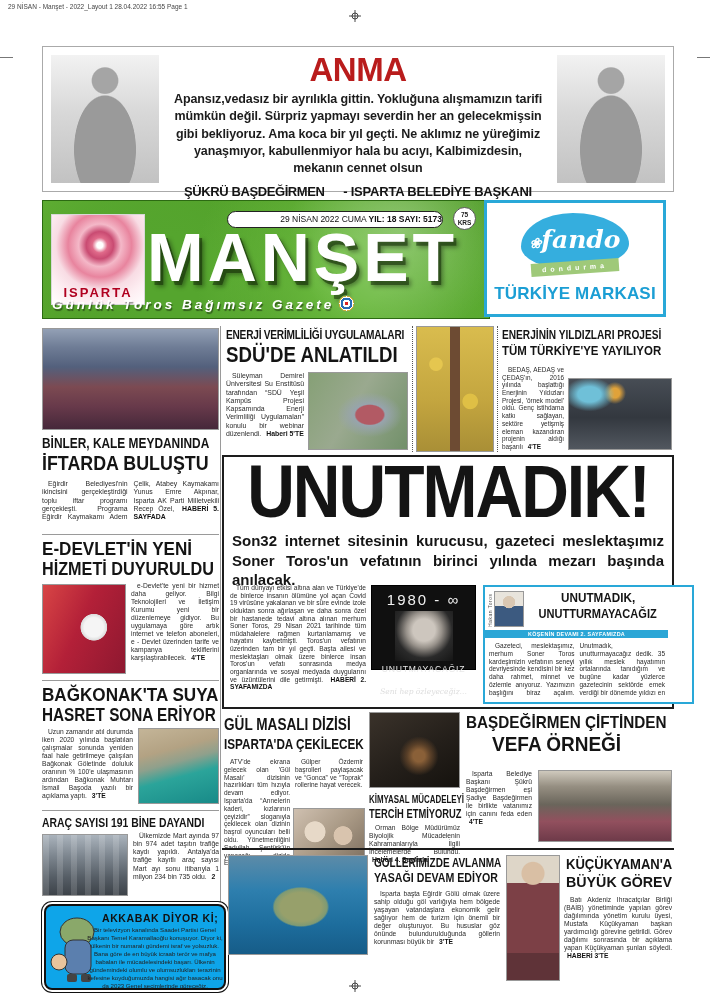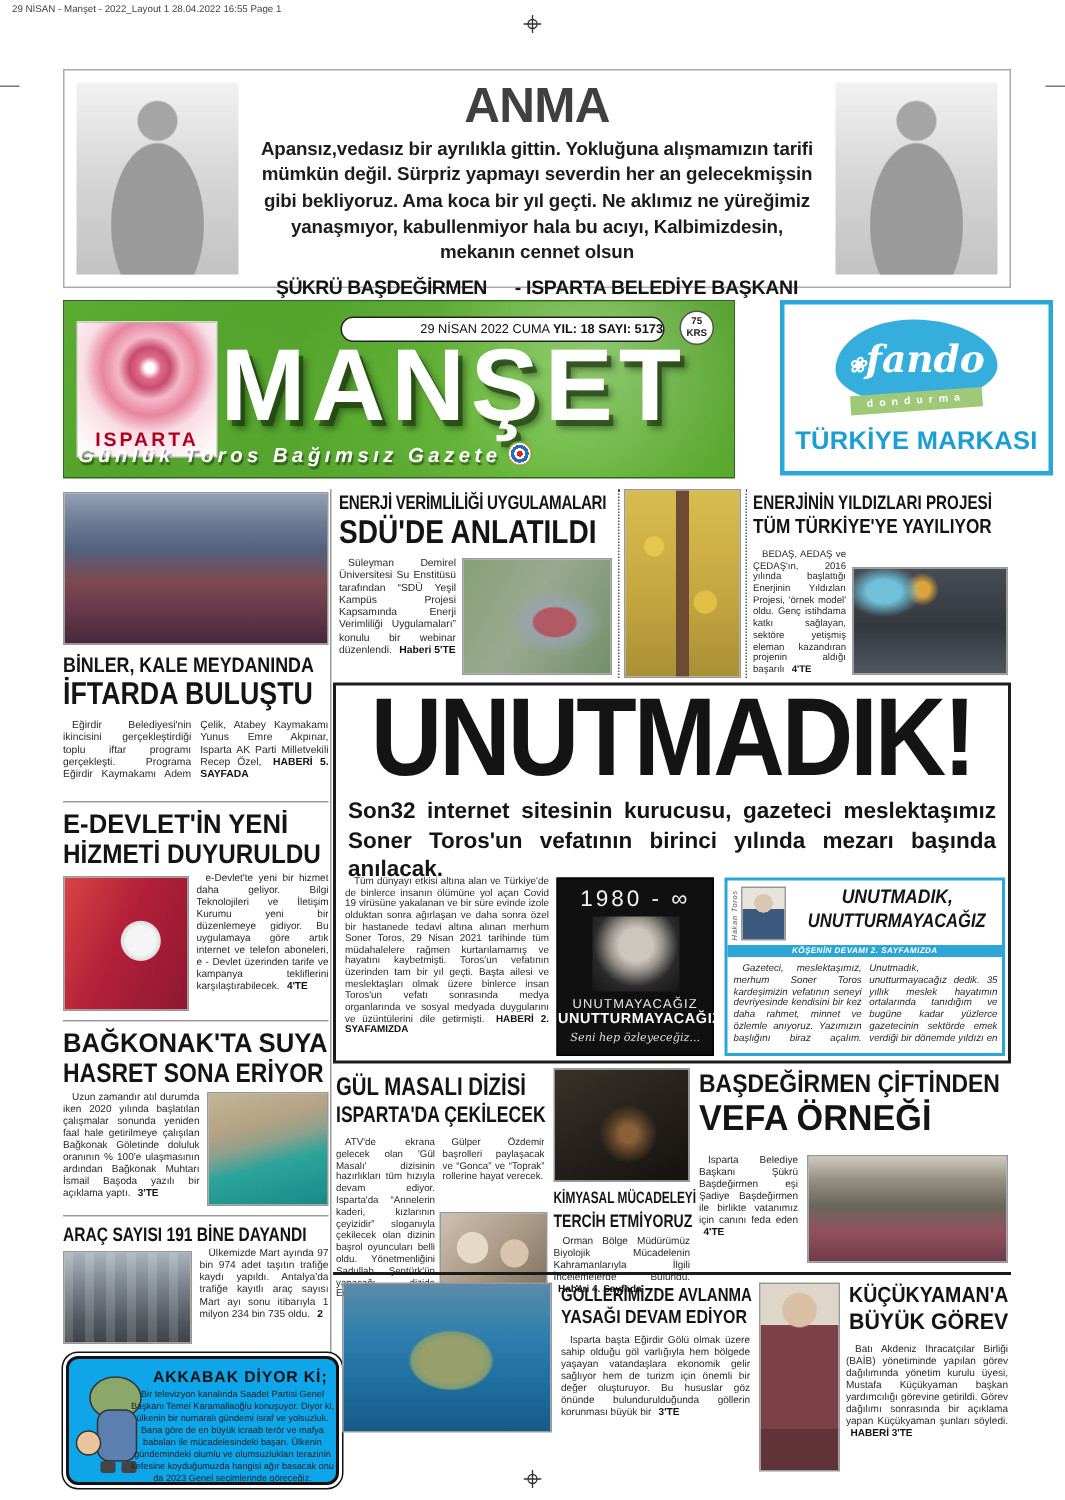--- a/index.html
+++ b/index.html
@@ -90,21 +90,21 @@
   <svg class="abs" style="left:349px;top:980px;" width="12" height="12">
     <line x1="6" y1="0" x2="6" y2="12" stroke="#333" stroke-width="0.9"></line>
     <line x1="0" y1="6" x2="12" y2="6" stroke="#333" stroke-width="0.9"></line>
     <circle cx="6" cy="6" r="3" fill="none" stroke="#333" stroke-width="0.9"></circle>
   </svg>
 
   <div class="abs anmabox" style="left:42px;top:46px;width:632px;height:146px;">
     <div class="ph ph-anma" style="left:8px;top:8px;width:108px;height:128px;"></div>
     <div class="ph ph-anma" style="right:8px;top:8px;width:108px;height:128px;"></div>
     <div class="abs" style="left:126px;right:126px;top:4px;text-align:center;">
-      <div style="font-size:33px;font-weight:bold;letter-spacing:-.5px;color:#404040;">ANMA</div>
+      <div style="font-size:33px;font-weight:bold;letter-spacing:-.5px;color:#b91c1c;">ANMA</div>
       <div class="anma-body" style="margin-top:2px;">Apansız,vedasız bir ayrılıkla gittin. Yokluğuna alışmamızın tarifi mümkün değil. Sürpriz yapmayı severdin her an gelecekmişsin gibi bekliyoruz. Ama koca bir yıl geçti. Ne aklımız ne yüreğimiz yanaşmıyor, kabullenmiyor hala bu acıyı, Kalbimizdesin, mekanın cennet olsun</div>
       <div style="margin-top:7px;font-size:13px;color:#141414;">
         <span style="font-weight:bold;letter-spacing:-.4px;">ŞÜKRÜ BAŞDEĞİRMEN</span>
         <span style="font-weight:bold;letter-spacing:-.2px;margin-left:15px;">- ISPARTA BELEDİYE BAŞKANI</span>
       </div>
     </div>
   </div>
 
   <div class="abs masthead" style="left:42px;top:200px;width:446px;height:117px;">
     <div class="abs rosebox" style="left:8px;top:13px;width:92px;height:89px;">
@@ -117,21 +117,21 @@
     </div>
     <div class="abs pricecircle" style="left:410px;top:6px;width:23px;height:23px;">
       <div>75</div>
       <div>KRS</div>
     </div>
     <div class="abs" style="left:9px;bottom:5px;">
       <span class="slogan">Günlük Toros Bağımsız Gazete</span><span class="eyelogo"></span>
     </div>
   </div>
 
-  <div class="abs adbox" style="left:520px;top:200px;width:182px;height:117px;">
+  <div class="abs adbox" style="left:484px;top:200px;width:182px;height:117px;">
     <div class="fandoblob">
       <span style="font-size:14px;">❀</span><span>fando</span>
     </div>
     <div class="fandoband">dondurma</div>
     <div class="adcaption">TÜRKİYE MARKASI</div>
   </div>
 
   <div class="abs vline" style="left:220px;top:326px;height:664px;"></div>
 
   <div class="ph ph-iftar" style="left:42px;top:328px;width:177px;height:102px;"></div>
@@ -205,29 +205,29 @@
       <span class="hd" style="font-size:66px;letter-spacing:-2px;display:inline-block;transform:scale(1,1.12);transform-origin:50% 60%;">UNUTMADIK!</span>
     </div>
     <div class="subhead" style="margin:6px 8px 0 8px;">Son32 internet sitesinin kurucusu, gazeteci meslektaşımız</div>
     <div class="subhead" style="margin:1px 8px 0 8px;">Soner Toros'un vefatının birinci yılında mezarı başında anılacak.</div>
 
     <div class="abs bt" style="left:6px;top:127px;width:136px;height:120px;font-size:6.6px;line-height:1.16;">
       <span>Tüm dünyayı etkisi altına alan ve Türkiye'de de binlerce insanın ölümüne yol açan Covid 19 virüsüne yakalanan ve bir süre evinde izole olduktan sonra ağırlaşan ve daha sonra özel bir hastanede tedavi altına alınan merhum Soner Toros, 29 Nisan 2021 tarihinde tüm müdahalelere rağmen kurtarılamamış ve hayatını kaybetmişti. Toros'un vefatının üzerinden tam bir yıl geçti. Başta ailesi ve meslektaşları olmak üzere binlerce insan Toros'un vefatı sonrasında medya organlarında ve sosyal medyada duygularını ve üzüntülerini dile getirmişti.</span>
       <b class="ref" style="margin-left:3px;">HABERİ 2. SYAFAMIZDA</b>
     </div>
 
-    <div class="abs memorial" style="left:147px;top:128px;width:105px;height:119px;">
+    <div class="abs memorial" style="left:147px;top:128px;width:105px;height:85px;">
       <div class="mem-years">1980 - ∞</div>
       <div class="ph ph-facebw" style="position:relative;width:58px;height:50px;margin:3px auto 0 auto;"></div>
       <div class="mem-line1">UNUTMAYACAĞIZ</div>
       <div class="mem-line2">UNUTTURMAYACAĞIZ</div>
       <div class="mem-script">Seni hep özleyeceğiz...</div>
     </div>
 
-    <div class="abs colbox" style="left:259px;top:128px;width:187px;height:119px;font-style:italic;">
+    <div class="abs colbox" style="left:259px;top:128px;width:211px;height:119px;">
       <div class="abs vertname" style="left:2px;top:4px;height:36px;">Hakan Toros</div>
       <div class="ph ph-author" style="left:9px;top:4px;width:30px;height:36px;"></div>
       <div class="abs" style="left:42px;top:4px;width:142px;text-align:center;">
         <div class="hd" style="font-size:13px;"><span class="sxw sx90" style="transform-origin:50% 50%;">UNUTMADIK,</span></div>
         <div class="hd" style="font-size:13px;margin-top:3px;"><span class="sxw sx85" style="transform-origin:50% 50%;">UNUTTURMAYACAĞIZ</span></div>
       </div>
       <div class="abs colbar" style="left:0;top:43px;width:183px;">KÖŞENİN DEVAMI 2. SAYFAMIZDA</div>
       <div class="abs bt cols2" style="left:4px;top:55px;width:176px;height:60px;font-size:6.5px;column-gap:5px;">Gazeteci, meslektaşımız, merhum Soner Toros kardeşimizin vefatının seneyi devriyesinde kendisini bir kez daha rahmet, minnet ve özlemle anıyoruz. Yazımızın başlığını biraz açalım. Unutmadık, unutturmayacağız dedik. 35 yıllık meslek hayatımın ortalarında tanıdığım ve bugüne kadar yüzlerce gazetecinin sektörde emek verdiği bir dönemde yıldızı en çok parlayan, mesleğini en çok seven,</div>
     </div>
   </div>
@@ -240,21 +240,21 @@
 
   <div class="ph ph-chestnut" style="left:369px;top:712px;width:91px;height:76px;"></div>
   <div class="abs hd" style="left:369px;top:794px;font-size:11px;"><span class="sxw sx72">KİMYASAL MÜCADELEYİ</span></div>
   <div class="abs hd" style="left:369px;top:808px;font-size:12px;"><span class="sxw sx78">TERCİH ETMİYORUZ</span></div>
   <div class="abs bt" style="left:369px;top:824px;width:91px;height:40px;font-size:6.7px;">
     <span>Orman Bölge Müdürümüz Biyolojik Mücadelenin Kahramanlarıyla İlgili İncelemelerde Bulundu.</span>
     <b class="ref" style="margin-left:3px;">Haberi 4. Sayfada</b>
   </div>
 
   <div class="abs hd" style="left:466px;top:714px;font-size:17px;"><span class="sxw sx90">BAŞDEĞİRMEN ÇİFTİNDEN</span></div>
-  <div class="abs hd" style="left:466px;top:734px;font-size:24px;"><span class="sxw sx95">VEFA ÖRNEĞİ</span></div>
+  <div class="abs hd" style="left:492px;top:734px;font-size:20px;"><span class="sxw sx95">VEFA ÖRNEĞİ</span></div>
   <div class="abs bt" style="left:466px;top:770px;width:66px;height:76px;font-size:6.7px;">
     <span>Isparta Belediye Başkanı Şükrü Başdeğirmen eşi Şadiye Başdeğirmen ile birlikte vatanımız için canını feda eden</span>
     <b class="ref" style="margin-left:3px;">4'TE</b>
   </div>
   <div class="ph ph-hall" style="left:538px;top:770px;width:134px;height:72px;"></div>
 
   <div class="abs blackrule" style="left:222px;top:848px;width:452px;"></div>
 
   <div class="ph ph-island" style="left:228px;top:855px;width:140px;height:100px;"></div>
   <div class="abs hd" style="left:374px;top:857px;font-size:12.5px;"><span class="sxw sx80">GÖLLERİMİZDE AVLANMA</span></div>

